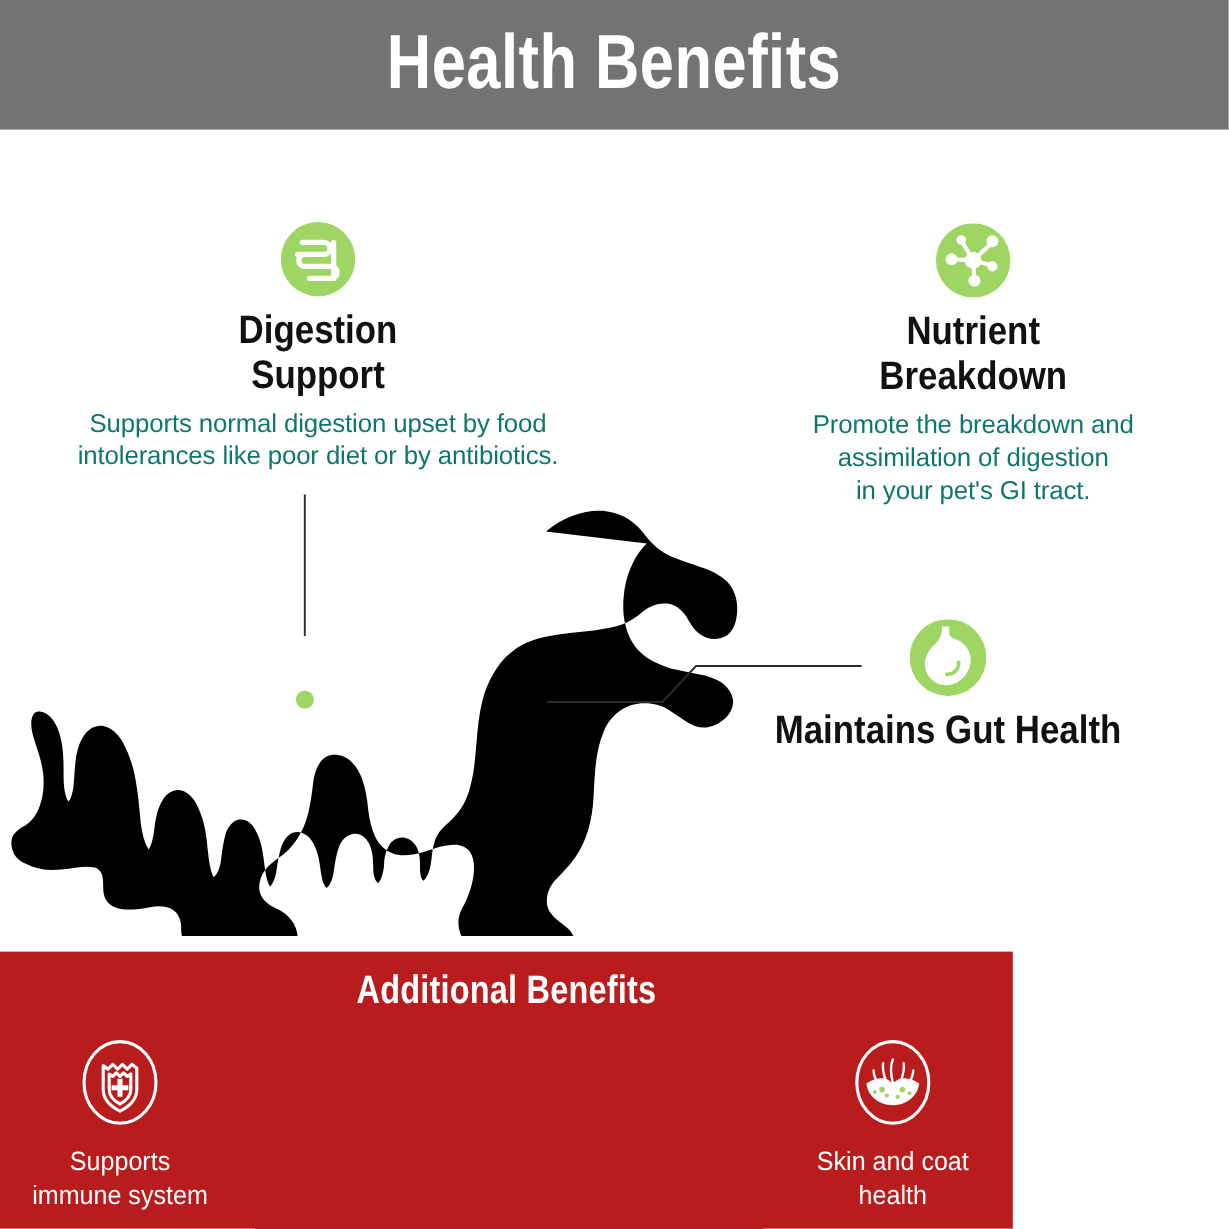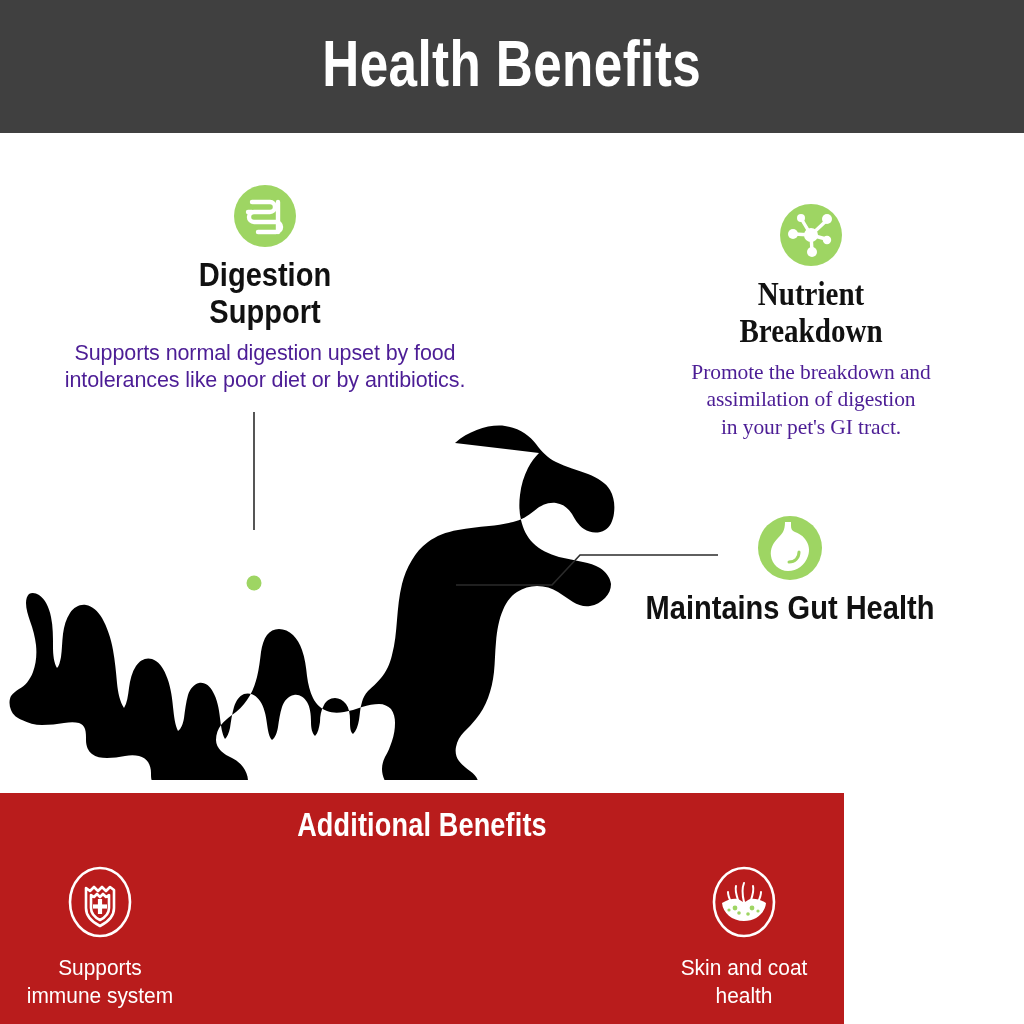--- a/index.html
+++ b/index.html
@@ -7,22 +7,22 @@
   body {
     font-family: "Liberation Sans", sans-serif;
     background:#ffffff;
     position:relative;
     overflow:hidden;
   }
   .page { position:relative; width:1024px; height:1024px; background:#fff; }
 
   
   .header-band {
-    position:absolute; left:0; top:0; width:1024px; height:133px;
-    background:#404040;
+    position:absolute; left:0; top:0; width:1024px; height:108px;
+    background:#737373;
     display:flex; align-items:center; justify-content:center;
   }
   .header-title {
     color:#ffffff;
     font-size:64px;
     font-weight:bold;
     letter-spacing:0.5px;
     transform:scaleX(0.80);
     transform-origin:center;
     white-space:nowrap;
@@ -35,30 +35,30 @@
   .benefit .icon-wrap { display:flex; justify-content:center; margin-bottom:10px; }
   .benefit .b-title {
     color:#111111;
     font-weight:bold;
     font-size:33px;
     line-height:1.12;
     transform:scaleX(0.88);
     white-space:pre-line;
   }
   .benefit .b-desc {
-    color:#4c1d95;
+    color:#0f766e;
     font-size:21.5px;
     line-height:1.28;
     margin-top:9px;
     white-space:pre-line;
     letter-spacing:-0.1px;
   }
 
   #benefit-digestion { left:30px; top:185px; width:470px; }
-  #benefit-nutrient  { left:610px; top:204px; width:402px;font-family:Liberation Serif, serif; }
+  #benefit-nutrient  { left:610px; top:186px; width:402px; }
   #benefit-gut       { left:560px; top:516px; width:460px; }
   #benefit-gut .b-title { font-size:33px; }
 
   
   .dog-layer { position:absolute; left:0; top:380px; width:1024px; height:400px; }
   .connector-layer { position:absolute; left:0; top:380px; width:1024px; height:400px; }
 
   
   .footer-band {
     position:absolute; left:0; top:793px; width:844px; height:231px;

